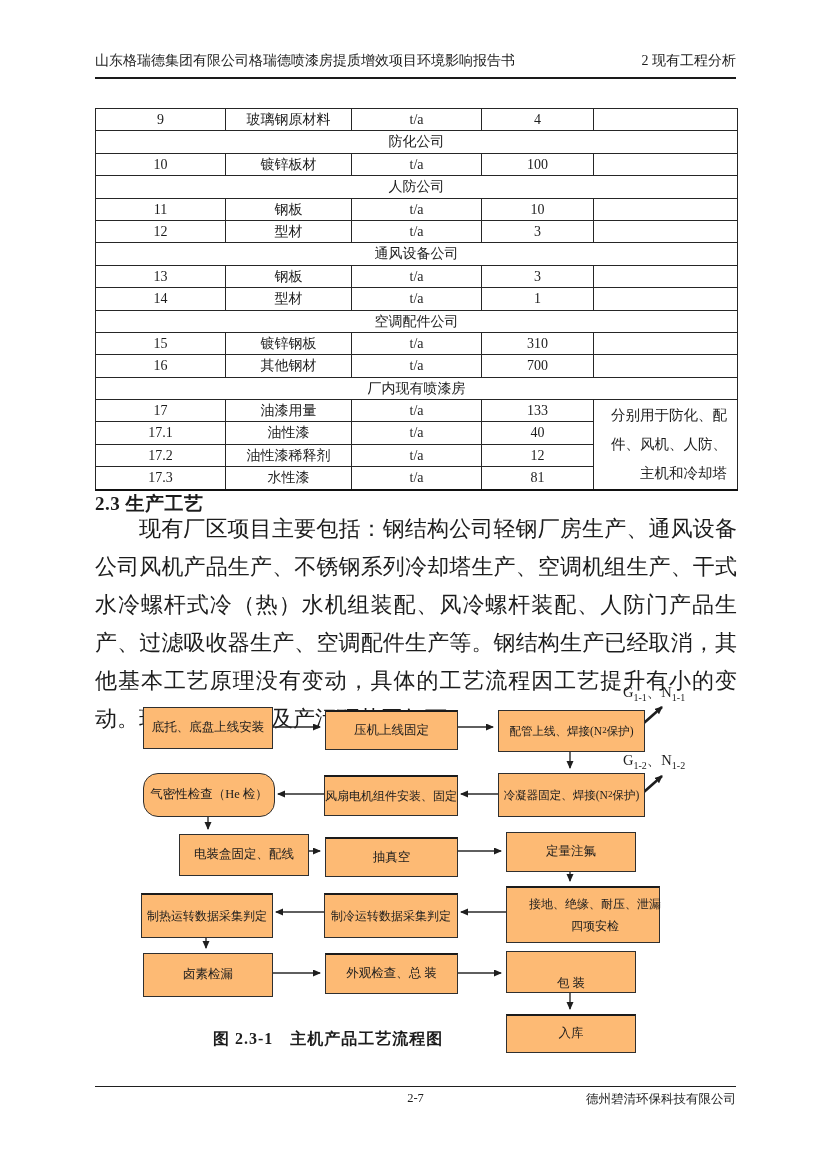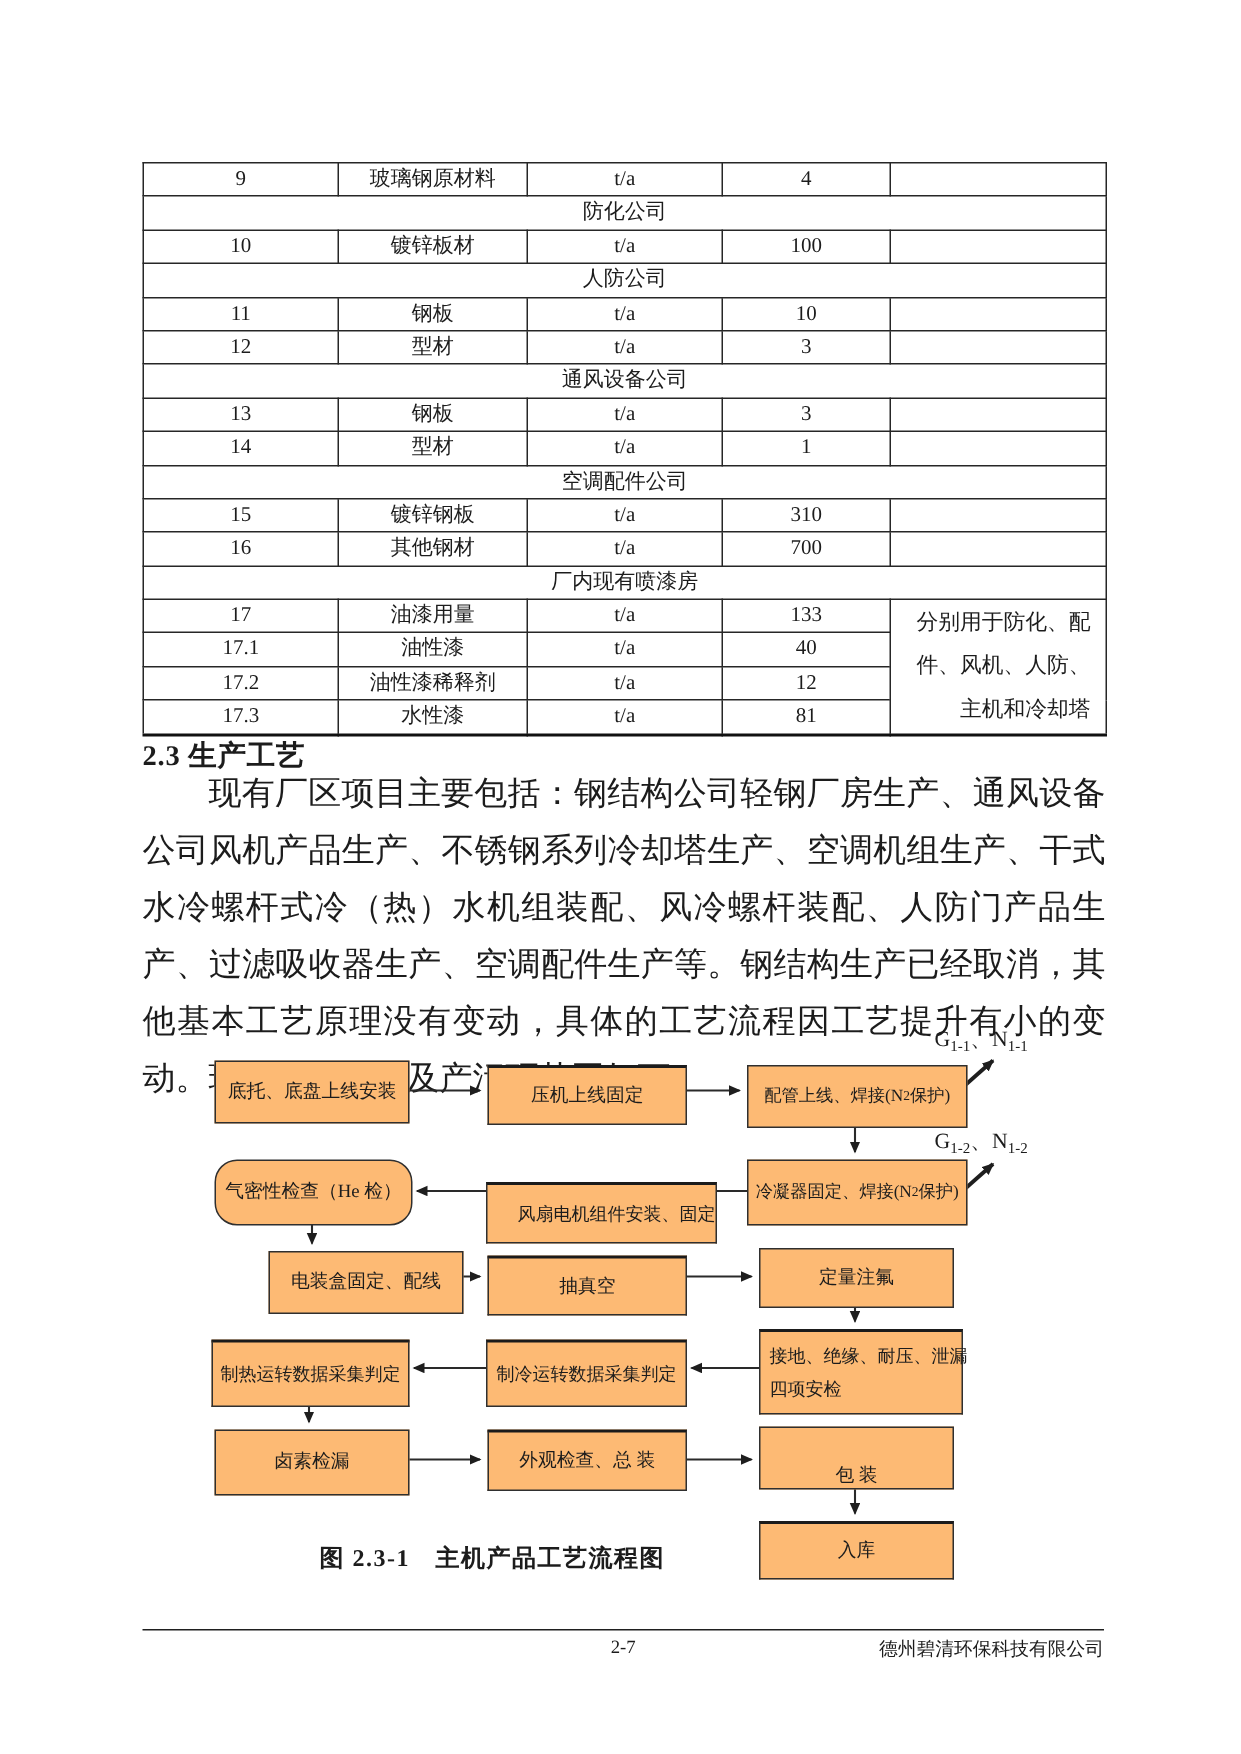--- a/index.html
+++ b/index.html
@@ -46,41 +46,45 @@
   .fbox{
     position:absolute;background:#fdba74;border:1.2px solid #2f2f2f;
     display:flex;align-items:center;justify-content:center;
     font-size:12.5px;line-height:1.25;text-align:center;white-space:nowrap;
   }
   .fbox sub{font-size:9px;}
   .tt{border-top:2.4px solid #1b1b1b;}
   .fs11{font-size:11.5px;}
   .fs12{font-size:12px;}
   .safety{
-    flex-direction:column;align-items:flex-start;justify-content:center;
-    padding-left:6px;line-height:1.85;font-size:12px;text-align:left;
+    flex-direction:column;align-items:center;justify-content:center;
+    padding-left:24px;line-height:1.85;font-size:12px;text-align:left;
     overflow:visible;
   }
   .gn{position:absolute;font-size:14.5px;white-space:nowrap;}
   .gn sub{font-size:10px;}
   .flow-caption{
     position:absolute;left:118px;top:349px;
     font-weight:bold;font-size:16px;letter-spacing:1px;white-space:nowrap;
   }
 
   
   .footer-line{position:absolute;left:95px;top:1086px;width:641px;border-top:1.5px solid #1f1f1f;}
   .pageno{position:absolute;left:95px;top:1091px;width:641px;text-align:center;font-size:12.5px;}
   .company{position:absolute;right:91px;top:1091px;font-size:12.5px;}
 </style>
 </head>
 <body>
 
 <div class="page">
 
+  <div class="header">
+    <span>山东格瑞德集团有限公司格瑞德喷漆房提质增效项目环境影响报告书</span>
+    <span>2 现有工程分析</span>
+  </div>
 
   <table class="mtable">
     <colgroup>
       <col style="width:130px">
         <col style="width:126px">
         <col style="width:130px">
         <col style="width:112px">
         <col style="width:144px">
     </colgroup>
     <tbody>
@@ -228,21 +232,21 @@
         <sub>2</sub>
         <span>保护)</span>
     </div>
     <div class="gn" style="left:528px;top:3px;">
       <span>G</span><sub>1-1</sub><span>、</span><span>N</span><sub>1-1</sub>
     </div>
 
     <div class="fbox" style="left:48px;top:93px;width:130px;height:42px;border-radius:15px;">
       <span>气密性检查（He 检）</span>
     </div>
-    <div class="fbox tt fs12" style="left:229px;top:108px;width:132px;height:38px;padding-left:20px;">
+    <div class="fbox tt fs12" style="left:229px;top:95px;width:132px;height:38px;">
       <span>风扇电机组件安装、固定</span>
     </div>
     <div class="fbox fs11" style="left:403px;top:93px;width:145px;height:42px;">
       <span>冷凝器固定、焊接(N</span>
         <sub>2</sub>
         <span>保护)</span>
     </div>
     <div class="gn" style="left:528px;top:71px;">
       <span>G</span><sub>1-2</sub><span>、</span><span>N</span><sub>1-2</sub>
     </div>

